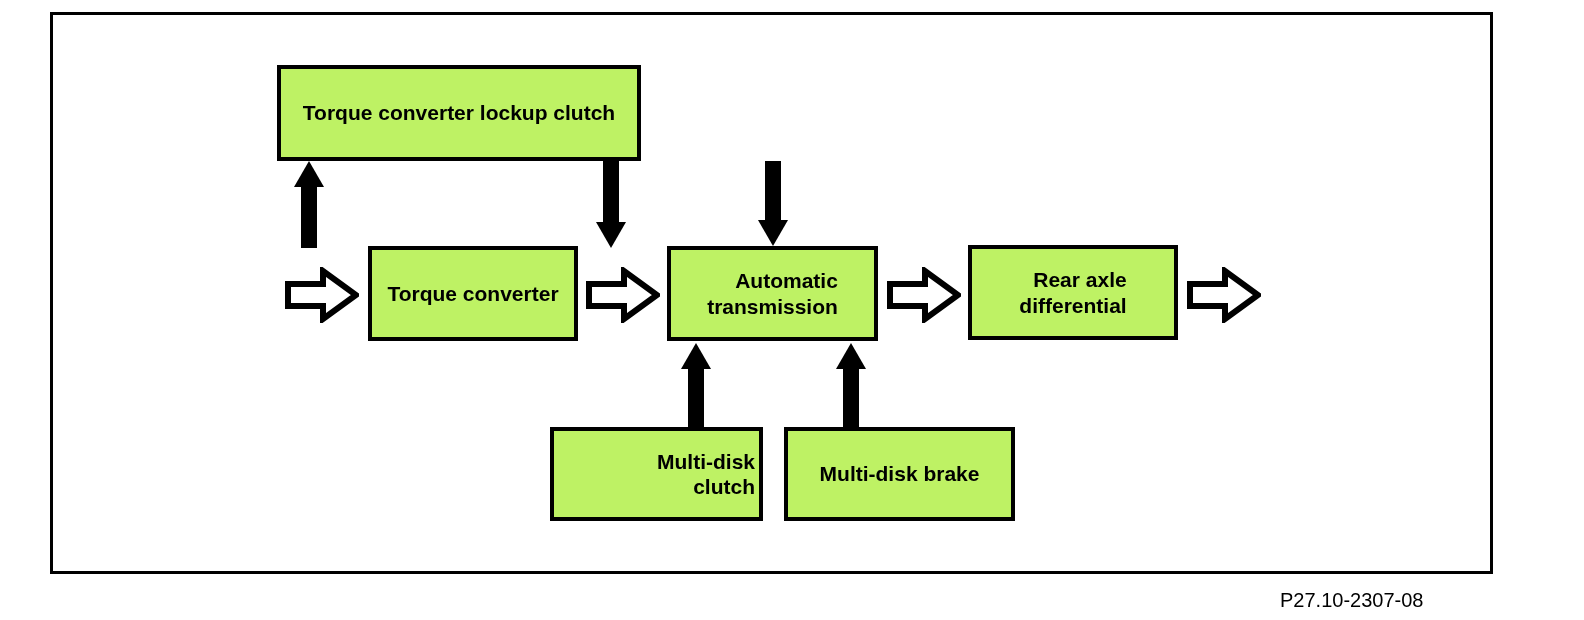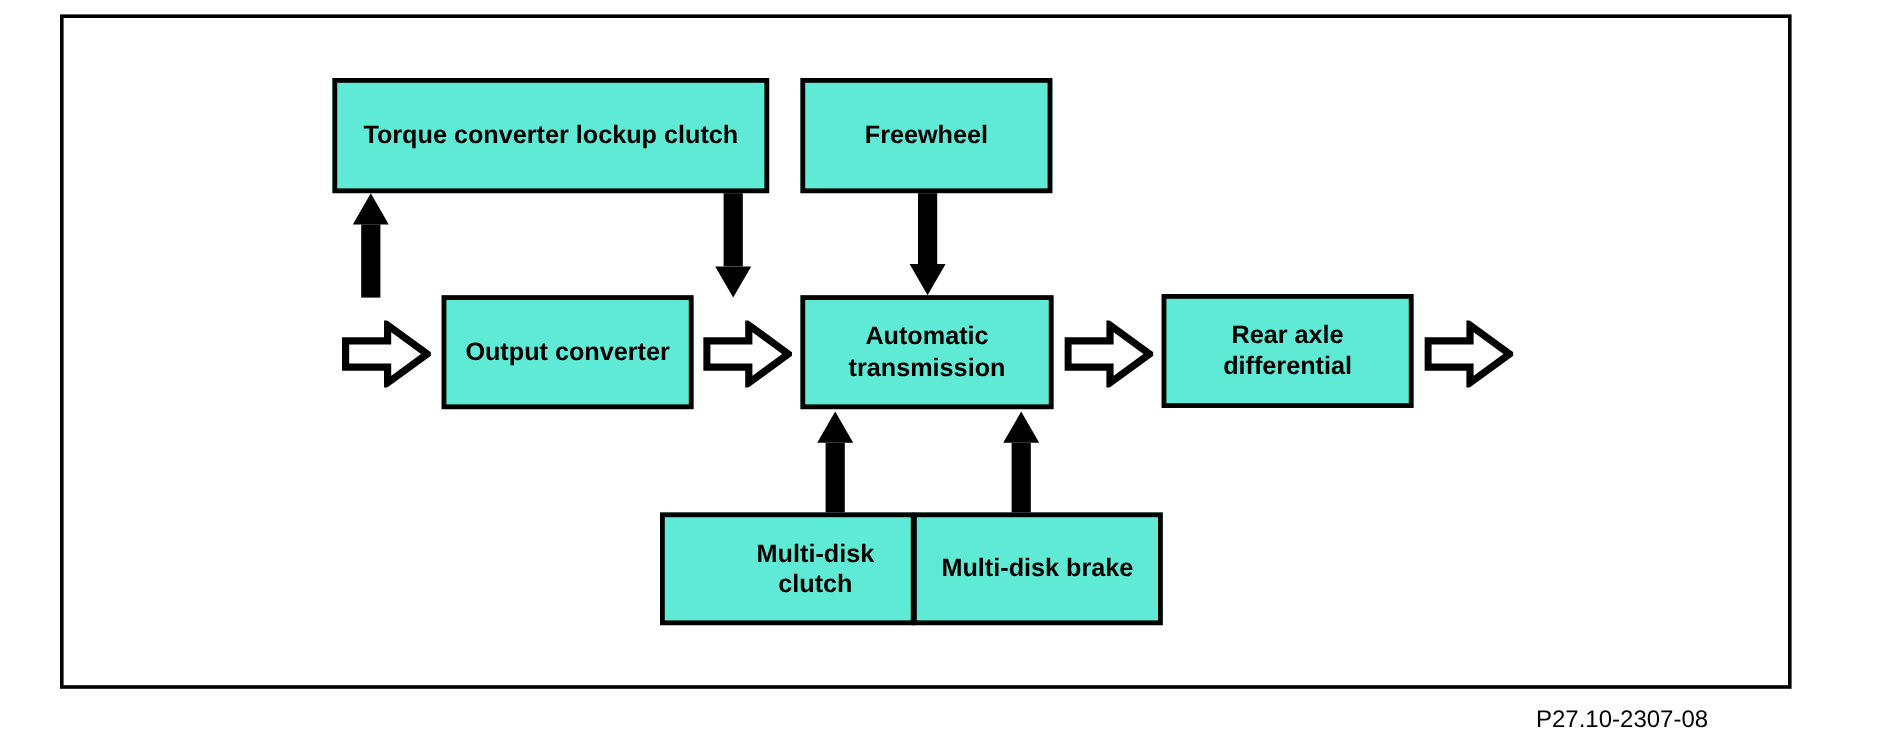--- a/index.html
+++ b/index.html
@@ -22,25 +22,25 @@
     width: 1443px;
     height: 562px;
     border: 3px solid #000000;
     box-sizing: border-box;
     background: #ffffff;
   }
   .node {
     position: absolute;
     border: 4px solid #000000;
     box-sizing: border-box;
-    background: #5eead4;
+    background: #bef264;
     display: flex;
     align-items: center;
     justify-content: center;
-    text-align: center;
+    text-align: right;
   }
   .node-label {
     font-weight: bold;
     font-size: 21px;
     line-height: 1.2;
     color: #000000;
     white-space: pre-line;
     letter-spacing: 0px;
     padding: 0 4px;
   }
@@ -91,45 +91,42 @@
 <body>
 
 <div class="canvas">
 
   <div class="frame"></div>
 
   <div class="node" style="left:277px; top:65px; width:364px; height:96px;">
     <span class="node-label">Torque converter lockup clutch</span>
   </div>
 
-  <div class="node" style="left:667px; top:65px; width:210px; height:96px;">
-    <span class="node-label">Freewheel</span>
-  </div>
 
 
   <div class="node" style="left:368px; top:246px; width:210px; height:95px;">
-    <span class="node-label">Output converter</span>
+    <span class="node-label">Torque converter</span>
   </div>
 
   <div class="node" style="left:667px; top:246px; width:211px; height:95px;">
     <span class="node-label">Automatic
 transmission</span>
   </div>
 
   <div class="node" style="left:968px; top:245px; width:210px; height:95px;">
     <span class="node-label">Rear axle
 differential</span>
   </div>
 
 
   <div class="node" style="left:550px; top:427px; width:213px; height:94px;padding-left:46px;">
     <span class="node-label">Multi-disk clutch</span>
   </div>
 
-  <div class="node" style="left:760px; top:427px; width:209px; height:94px;">
+  <div class="node" style="left:784px; top:427px; width:231px; height:94px;">
     <span class="node-label">Multi-disk brake</span>
   </div>
 
   <div class="arrow-v" style="left:294px; top:161px; height:87px;">
     <div class="head-up"></div>
     <div class="shaft"></div>
   </div>
 
   <div class="arrow-v" style="left:596px; top:161px; height:87px;">
     <div class="shaft"></div>

